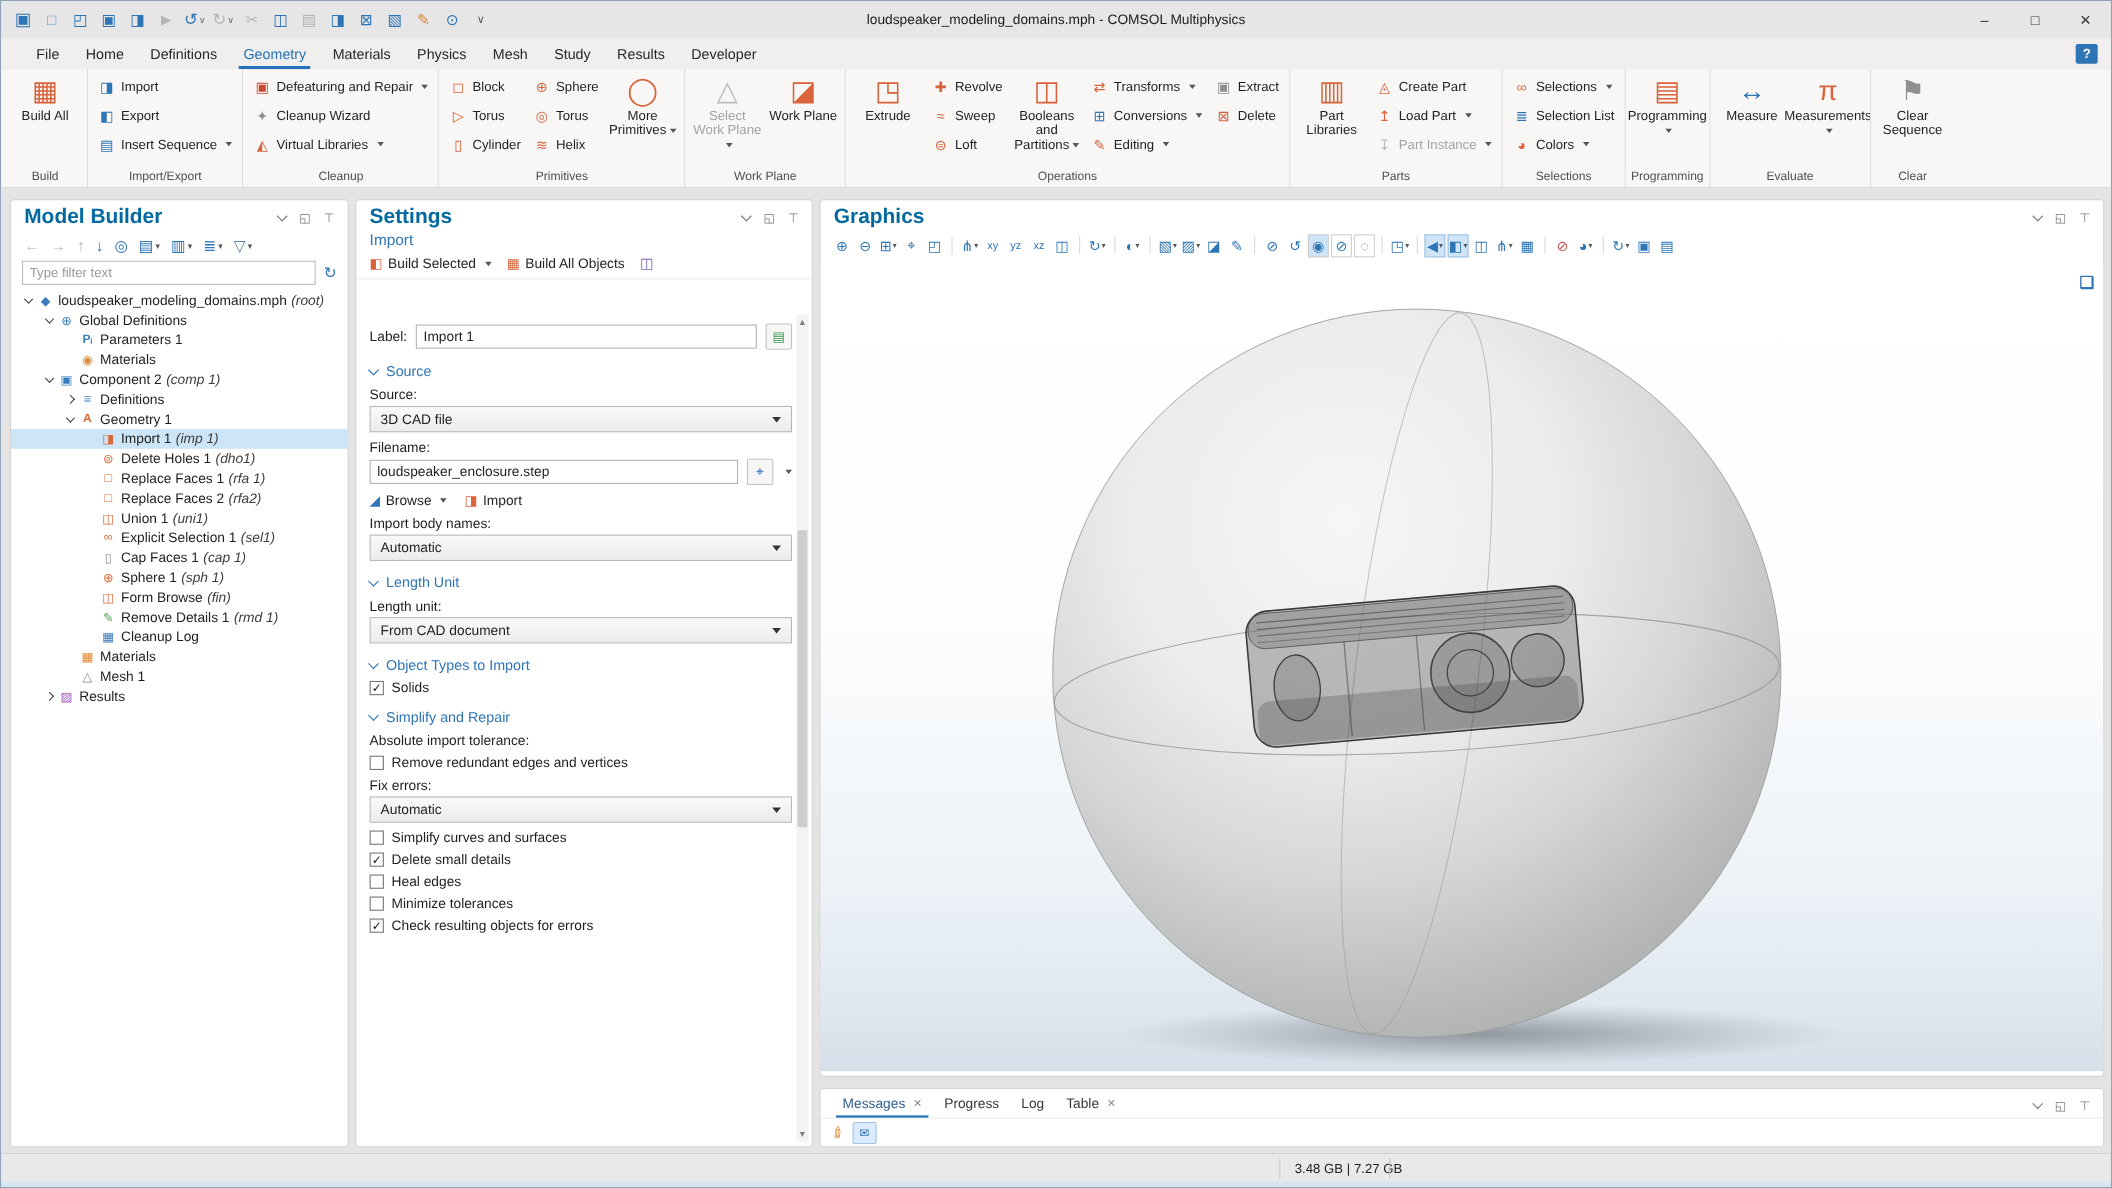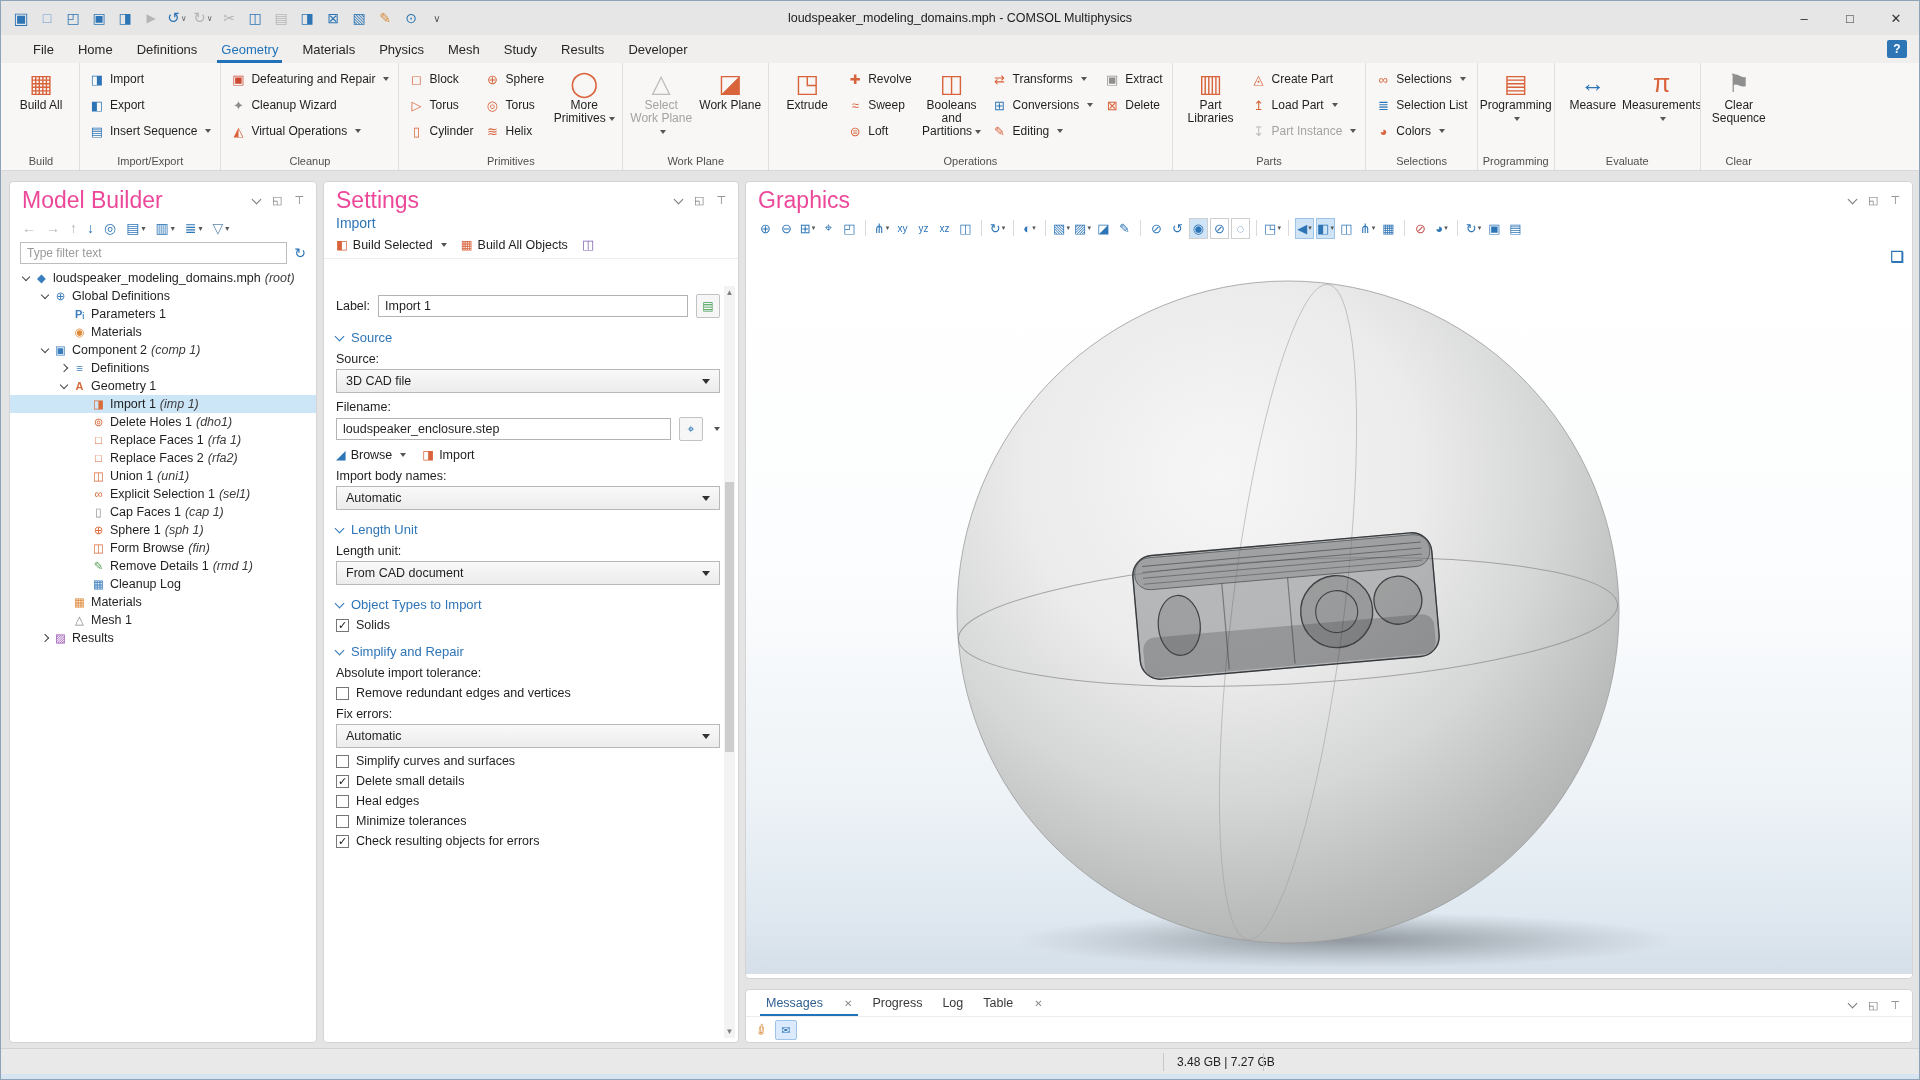--- a/index.html
+++ b/index.html
@@ -39,21 +39,21 @@
   .rib-big .ric{font-size:25px;line-height:28px;}
   .rib-label{text-align:center;font-size:11px;color:#4f4f4f;padding:2px 0 3px;white-space:nowrap;}
   .rdis{color:#a3a3a3 !important;}
   .rdis .ric{color:#bdbdbd !important;}
   .caret{display:inline-block;width:0;height:0;border-left:3.5px solid transparent;
          border-right:3.5px solid transparent;border-top:4px solid #555;margin-left:3px;vertical-align:middle;}
   
   .workspace{position:absolute;left:0;top:170px;width:100%;height:877px;background:#e4e4e4;}
   .panel{position:absolute;background:#fff;border:1px solid #d4d4d4;border-radius:4px;box-sizing:border-box;overflow:hidden;}
   .phead{display:flex;align-items:center;padding:5px 12px 1px;}
-  .ptitle{color:#ec4899;font-size:23px;font-weight:400;}
+  .ptitle{color:#0369a1;font-size:19px;font-weight:700;}
   .pctl{margin-left:auto;display:flex;gap:12px;color:#777;font-size:11px;align-items:center;}
   .chev{display:inline-block;width:6px;height:6px;border-right:1.4px solid #777;border-bottom:1.4px solid #777;
         transform:rotate(45deg);margin-top:-3px;}
   
   #mb{left:8px;top:10px;width:308px;height:862px;}
   .mb-tools{display:flex;align-items:center;gap:10px;padding:5px 12px 3px;font-size:14px;}
   .mb-tools .ti{display:flex;align-items:center;gap:2px;}
   .mb-tools .tcaret{font-size:8px;color:#555;}
   .mb-filter{display:flex;align-items:center;gap:7px;margin:3px 10px 5px;}
   .mb-filter input{flex:1;height:20px;border:1px solid #bdbdbd;font-size:12px;padding:0 6px;
@@ -107,21 +107,21 @@
         font-size:13px;color:#2e75b6;border:1px solid transparent;box-sizing:border-box;}
   .gico .gcaret{font-size:7px;color:#555;}
   .gico.active{background:#cfe4f7;border-color:#9dc3e6;}
   .gico.framed{border-color:#cfcfcf;}
   .gsep{width:1px;height:16px;background:#dadada;margin:0 4px;}
   .gcanvas{position:absolute;left:0;top:58px;right:0;bottom:0;}
   .gwin-icon{position:absolute;right:8px;top:8px;font-size:15px;color:#2e75b6;font-weight:bold;}
   
   #bottom{left:744px;top:818px;width:1168px;height:54px;}
   .btabs{display:flex;align-items:stretch;height:26px;padding:0 10px;}
-  .btab{display:flex;align-items:center;gap:21px;padding:0 10px;font-size:12.5px;color:#3a3a3a;position:relative;}
+  .btab{display:flex;align-items:center;gap:7px;padding:0 10px;font-size:12.5px;color:#3a3a3a;position:relative;}
   .btab.active{color:#2f5f8f;}
   .btab.active::after{content:"";position:absolute;left:4px;right:4px;bottom:0;height:2px;background:#2272b9;}
   .btab .x{color:#8a8a8a;font-size:10px;}
   .btools{display:flex;align-items:center;gap:7px;padding:3px 10px;}
   .broom{color:#d98a3a;font-size:14px;transform:rotate(-40deg);}
   .envbtn{width:20px;height:18px;border:1px solid #9dc3e6;background:#dbeafc;color:#2e75b6;
           display:flex;align-items:center;justify-content:center;font-size:11px;border-radius:2px;}
   
   .statusbar{position:absolute;left:0;top:1047px;width:100%;height:26px;background:#e9e9e9;border-top:1px solid #d2d2d2;}
   .st-div{position:absolute;top:4px;bottom:4px;width:1px;background:#c8c8c8;}
@@ -250,21 +250,21 @@
               <span class="ric" style="color: rgb(204, 74, 49);">▣</span>
               <span>Defeaturing and Repair</span>
               <span class="caret"></span>
             </div>
             <div class="rib-small">
               <span class="ric" style="color: rgb(143, 143, 143);">✦</span>
               <span>Cleanup Wizard</span>
             </div>
             <div class="rib-small">
               <span class="ric" style="color: rgb(217, 99, 59);">◭</span>
-              <span>Virtual Operations</span>
+              <span>Virtual Libraries</span>
               <span class="caret"></span>
             </div>
           </div>
         </div>
         <div class="rib-label">Cleanup</div>
       </div>
       <div class="rib-group">
         <div class="rib-items">
           <div class="rib-col">
             <div class="rib-small">

